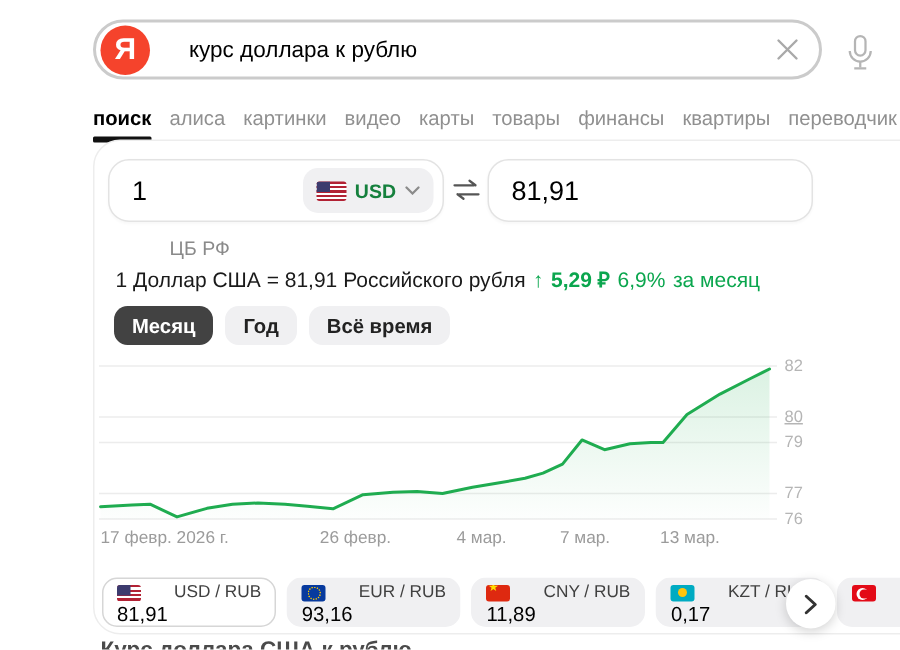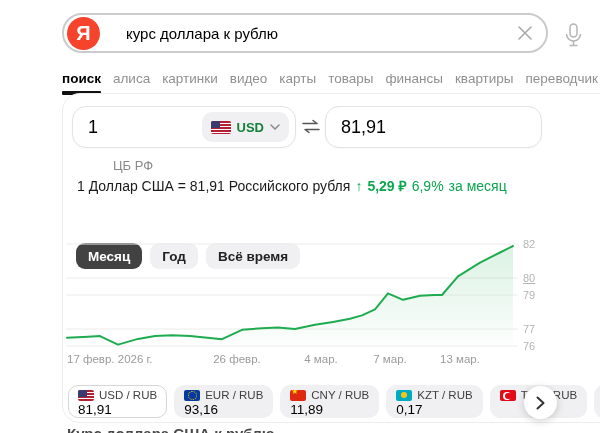--- a/index.html
+++ b/index.html
@@ -78,37 +78,37 @@
   
   .cbr-label { position: absolute; left: 14px; top: 64px; font-size: 13px; color: #8a8a8a; margin-left: 36px; }
   .rate-line { position: absolute; left: 14px; top: 82px; font-size: 14px; display: flex; gap: 5px; align-items: baseline; white-space: nowrap; }
   .rate-line .green { color: #0ba64e; }
   .rate-line .green.bold { font-weight: bold; }
   
   .periods { position: absolute; left: 13px; top: 110px; display: flex; gap: 8px; }
   .period {
     height: 26px; padding: 0 12px; border-radius: 9px; background: #f0f0f2;
     font-size: 13.5px; font-weight: bold; color: #222;
-    display: flex; align-items: center; cursor: pointer; margin-top: 39px;
+    display: flex; align-items: center; cursor: pointer;
   }
   .period.active { background: #424242; color: #fff; }
   
   .chart { position: absolute; left: 0; top: 137px; width: 560px; height: 142px; }
   .chart svg { position: absolute; left: 0; top: 0; }
   .ytick { position: absolute; left: 460px; font-size: 11px; color: #b5b5b5; }
   .xtick { position: absolute; top: 122px; font-size: 11.5px; color: #9b9b9b; white-space: nowrap; }
   .xtick.center { transform: translateX(-50%); }
   
   .chips { position: absolute; left: 5px; top: 291px; display: flex; gap: 7px; }
   .chip {
     min-width: 80px; height: 33px; border-radius: 10px; background: #f0f0f2;
     padding: 3px 9px 0 9px; cursor: pointer; border: 1px solid transparent;
   }
   .chip.selected { background: #fff; border-color: #d6d6d6; }
-  .chip-top { display: flex; align-items: center; gap: 5px; font-size: 11.5px; color: #404040; white-space: nowrap; }
+  .chip-top { display: flex; align-items: center; gap: 22px; font-size: 11.5px; color: #404040; white-space: nowrap; }
   .chip-val { font-size: 13.5px; color: #000; margin-top: 1px; }
   .more-btn {
     position: absolute; left: 524px; top: 386px; width: 33px; height: 33px;
     border-radius: 50%; background: #fff; box-shadow: 0 2px 8px rgba(0,0,0,0.18);
     display: flex; align-items: center; justify-content: center; cursor: pointer;
   }
   
   .clipped-heading {
     position: absolute; left: 67px; top: 425px; font-size: 15px; font-weight: bold; color: #4a4a4a;
     white-space: nowrap;

